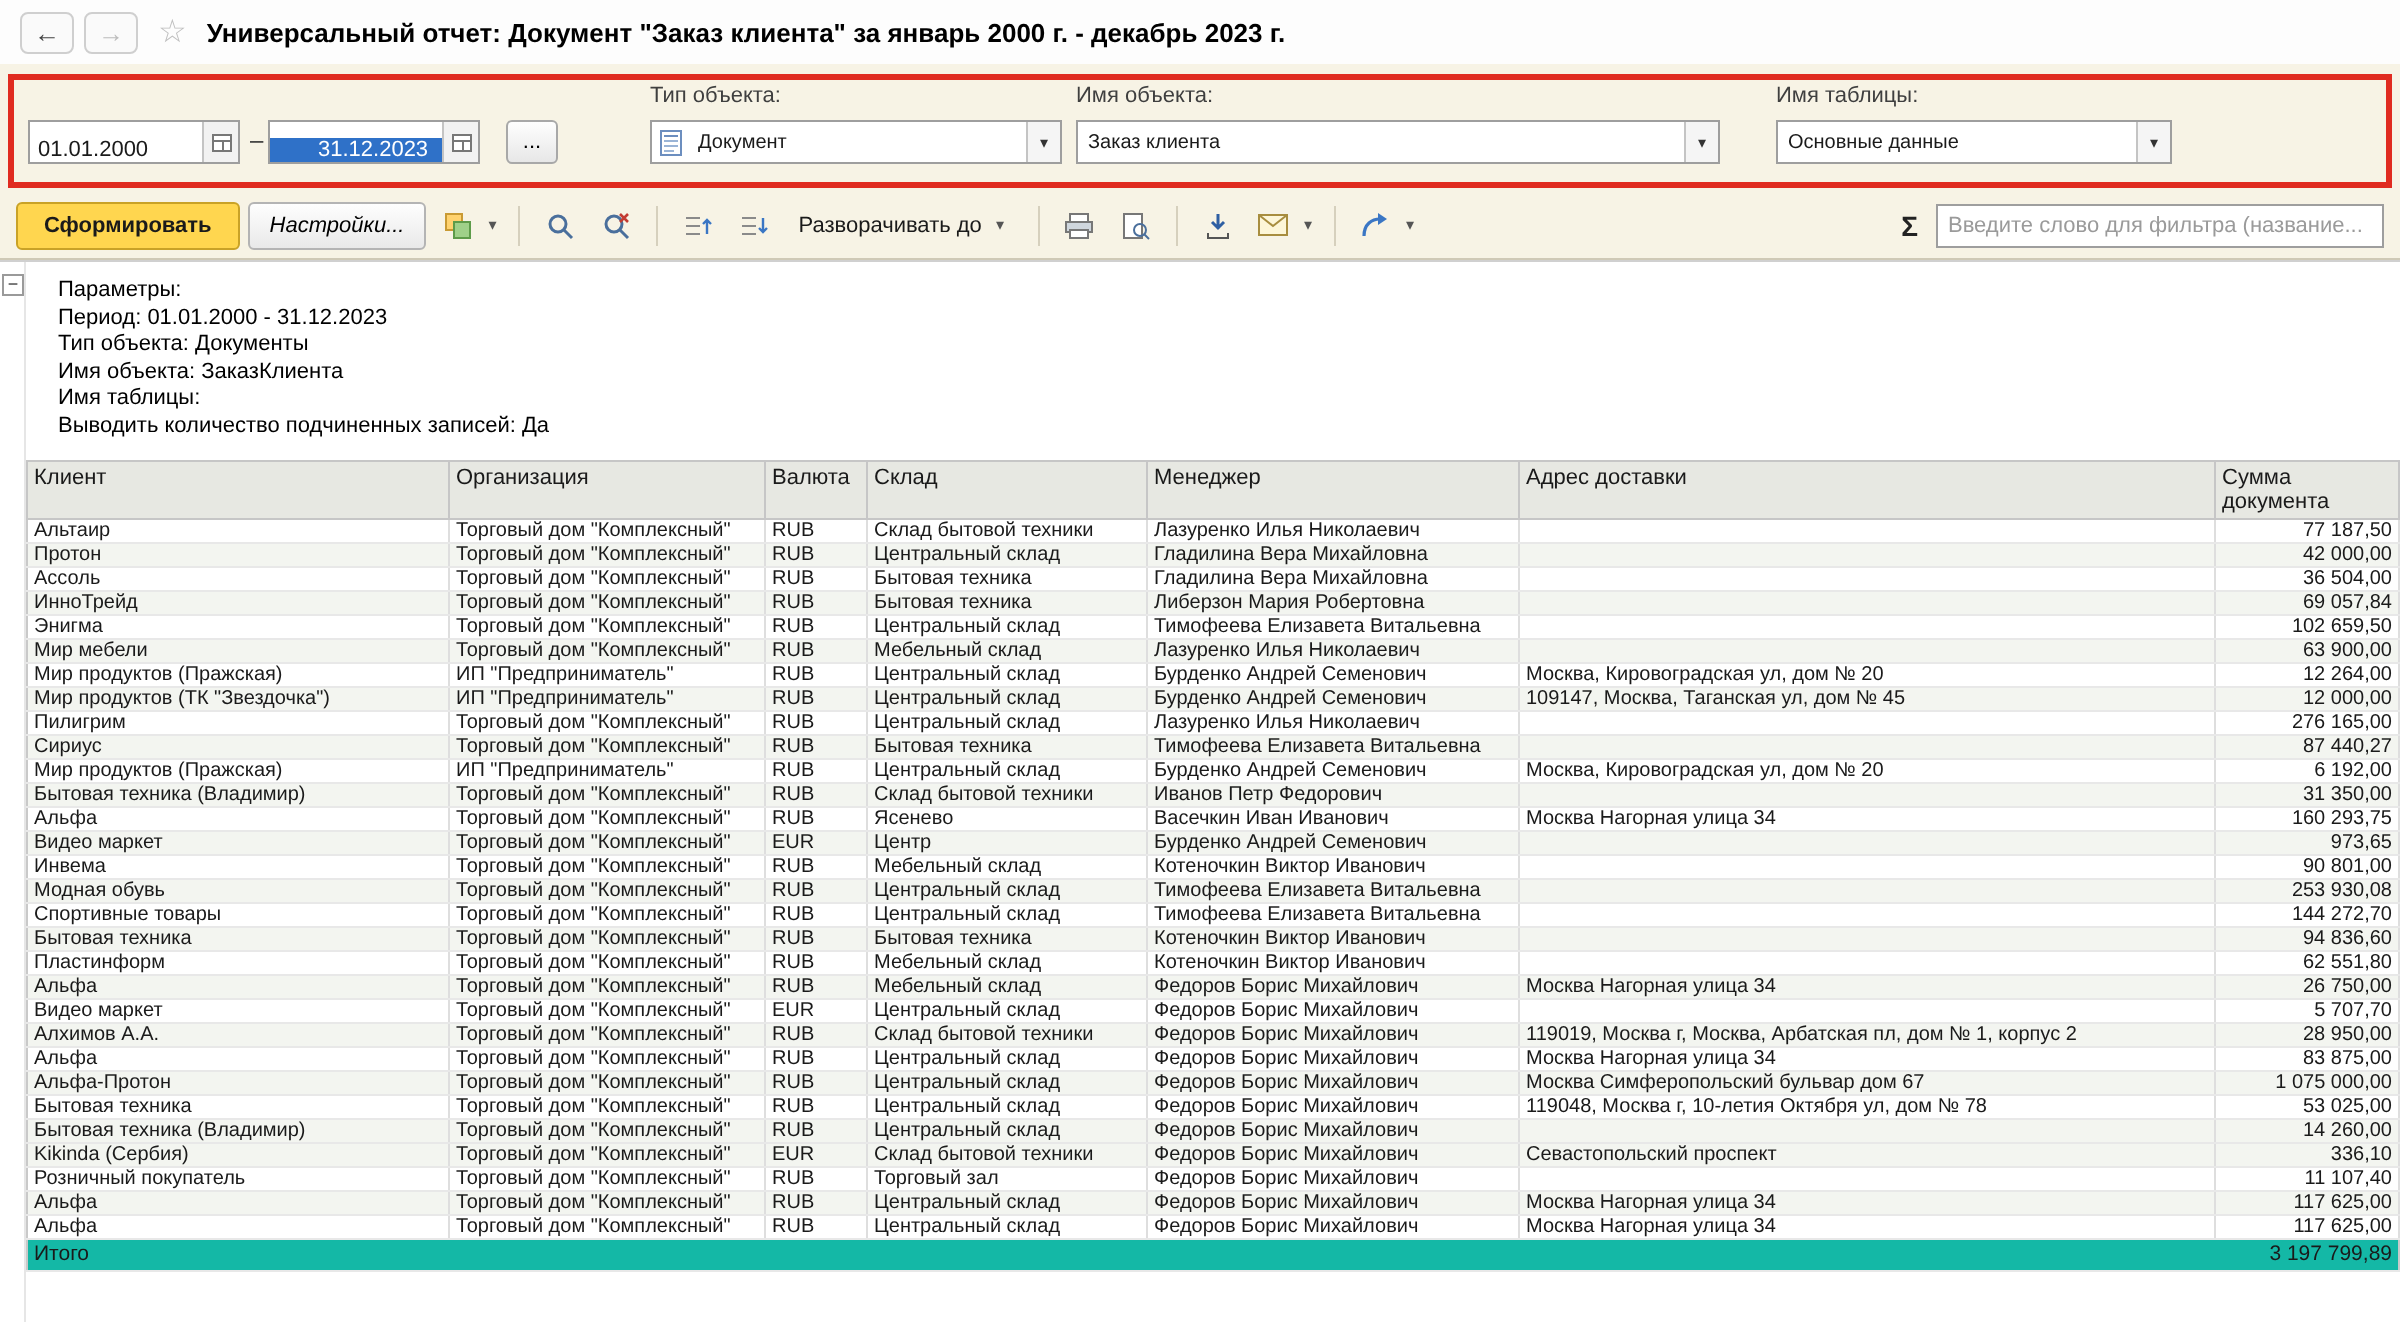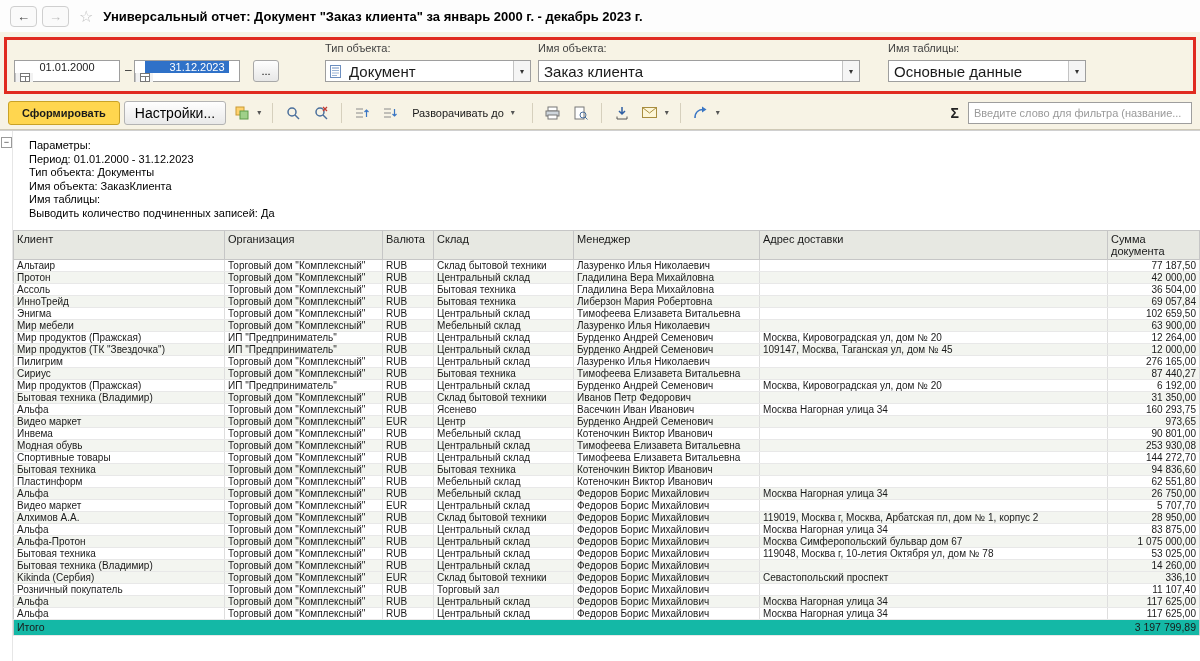--- a/index.html
+++ b/index.html
@@ -11,40 +11,40 @@
   .titlebar { height: 32px; display: flex; align-items: center; gap: 5px; padding: 0 10px; background: #fdfdfd; }
   .navbtn { width: 27px; height: 21px; border: 1px solid #cfcfcf; border-radius: 4px; background: #fafafa; display: flex; align-items: center; justify-content: center; font-size: 13px; color: #444; cursor: pointer; }
   .navbtn.fwd { color: #bdbdbd; }
   .star { font-size: 16px; color: #bfbfbf; margin: 0 5px; cursor: pointer; }
   .title { font-size: 13px; font-weight: bold; color: #000; white-space: nowrap; }
 
   
   .filter-panel { position: relative; height: 64px; background: #f7f3e5; }
   .fp-label { position: absolute; top: 10px; font-size: 11px; color: #3f3f3f; }
   .ctrl { position: absolute; top: 28px; height: 22px; }
-  .datebox { display: flex; align-items: center; background: #fff; border: 1px solid #9e9e9e; flex-direction: column; }
+  .datebox { display: flex; align-items: flex-end; background: #fff; border: 1px solid #9e9e9e; }
   .datebox .txt { flex: 1; padding: 0 4px; font-size: 11px; white-space: nowrap; }
   .datebox .txt.sel { background: #2f71c8; color: #fff; padding-left: 24px; }
   .calbtn { width: 18px; align-self: stretch; border-left: 1px solid #c4c4c4; background: #f2f2f2; display: flex; align-items: center; justify-content: center; cursor: pointer; }
   .calicon { width: 10px; height: 9px; border: 1px solid #777; background: #fff; position: relative; display: block; }
   .calicon:before { content: ""; position: absolute; left: 0; right: 0; top: 2px; border-top: 1px solid #777; }
   .calicon:after { content: ""; position: absolute; left: 4px; top: 3px; bottom: 0; border-left: 1px solid #777; }
   .dash { top: 31px; font-size: 12px; color: #333; }
   .morebtn { width: 26px; height: 22px; border: 1px solid #a8a8a8; border-radius: 3px; background: linear-gradient(#fefefe, #e7e7e7); font-size: 11px; cursor: pointer; }
   .combo { display: flex; align-items: center; background: #fff; border: 1px solid #9e9e9e; }
   .combo .cicon { width: 18px; display: flex; align-items: center; justify-content: center; }
-  .combo .val { flex: 1; padding: 0 5px; white-space: nowrap; overflow: hidden; font-size: 15px; }
+  .combo .val { flex: 1; padding: 0 5px; white-space: nowrap; overflow: hidden; font-size: 10px; }
   .combo .caret { width: 17px; align-self: stretch; border-left: 1px solid #c4c4c4; background: #f5f5f5; display: flex; align-items: center; justify-content: center; font-size: 8px; color: #333; cursor: pointer; }
 
   .red-outline { position: absolute; left: 4px; top: 37px; width: 1192px; height: 57px; border: 3px solid #e02b20; z-index: 20; pointer-events: none; }
 
   
   .toolbar { height: 34px; background: #f7f3e5; display: flex; align-items: center; padding: 0 8px; gap: 4px; border-bottom: 1px solid #cfc9b6; }
   .btn-yellow { height: 24px; padding: 0 13px; background: #ffd64f; border: 1px solid #c9a227; border-radius: 3px; font-size: 11px; font-weight: bold; color: #1a1a1a; cursor: pointer; }
-  .btn { height: 24px; padding: 0 10px; background: linear-gradient(#fefefe, #e9e9e9); border: 1px solid #b4b4b4; border-radius: 3px; font-size: 14px; cursor: pointer; }
+  .btn { height: 24px; padding: 0 10px; background: linear-gradient(#fefefe, #e9e9e9); border: 1px solid #b4b4b4; border-radius: 3px; font-size: 11px; cursor: pointer; font-style: italic; }
   .iconbtn { width: 24px; height: 24px; display: flex; align-items: center; justify-content: center; background: transparent; border: none; cursor: pointer; }
   .split { display: flex; align-items: center; cursor: pointer; }
   .caret-mini { font-size: 8px; color: #555; padding: 0 3px; }
   .flat { display: flex; align-items: center; gap: 4px; height: 24px; padding: 0 6px; background: transparent; border: none; font-size: 11px; color: #1a1a1a; cursor: pointer; }
   .sep { width: 1px; height: 20px; background: #d6d0bd; margin: 0 4px; }
   .tb-right { margin-left: auto; display: flex; align-items: center; gap: 9px; }
   .sigma { font-size: 14px; font-weight: bold; color: #222; cursor: pointer; }
   .filterinput { width: 224px; height: 22px; border: 1px solid #9e9e9e; font-size: 11px; padding: 0 5px; color: #333; }
   .filterinput::placeholder { color: #9a9a9a; }
 

